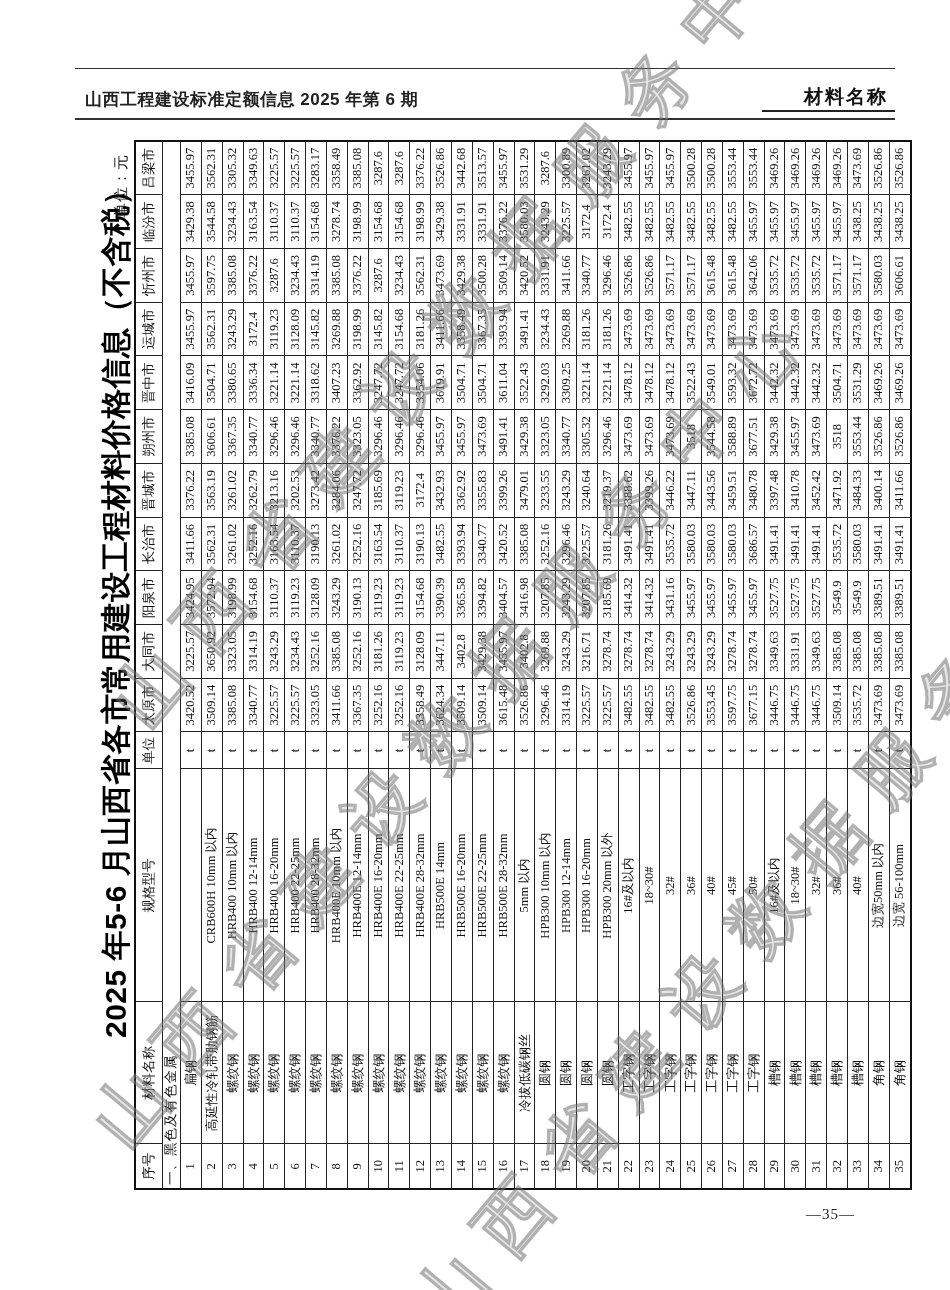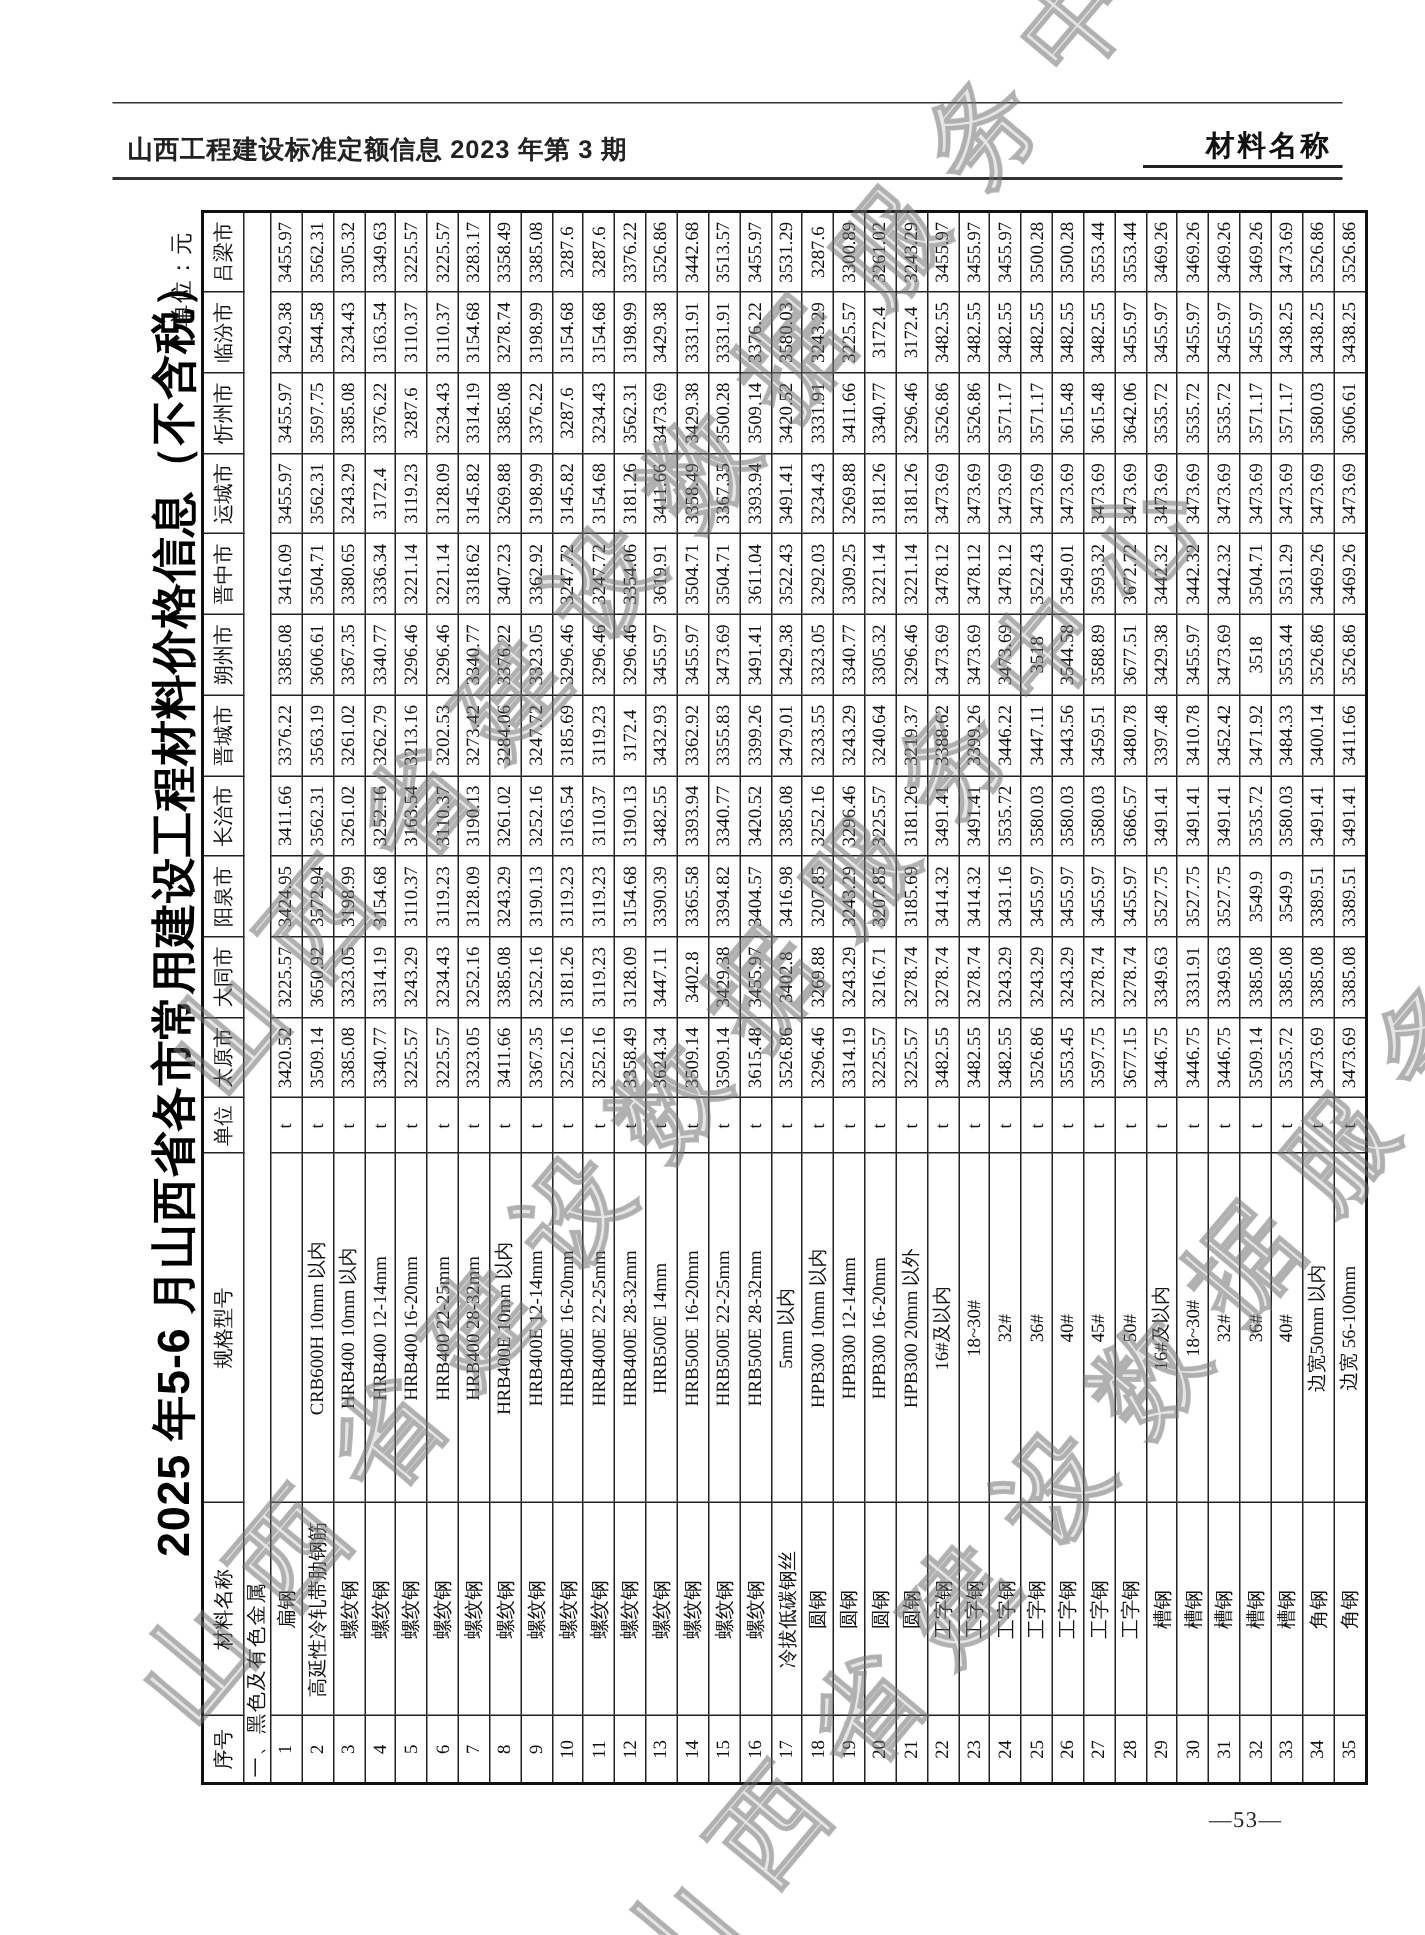--- a/index.html
+++ b/index.html
@@ -56,21 +56,21 @@
     transform:rotate(-50deg);transform-origin:0 50%;
   }
   .wm1{left:128px;top:668px;}
   .wm2{left:108px;top:1088px;}
   .wm3{left:428px;top:1272px;}
 </style>
 </head>
 <body>
 
 <div class="top-rule"></div>
-<div class="hdr-left">山西工程建设标准定额信息 2023 年第 3 期</div>
+<div class="hdr-left">山西工程建设标准定额信息 2025 年第 6 期</div>
 <div class="hdr-right">材料名称</div>
 <div class="hdr-right-underline"></div>
 <div class="hdr-separator"></div>
 
 <div class="rot-block">
   <div class="doc-title">2025 年5-6 月山西省各市常用建设工程材料价格信息（不含税）</div>
   <div class="unit-note">单位：元</div>
   <table class="price">
     <colgroup>
       <col style="width:45px">
@@ -695,13 +695,13 @@
           <td>3526.86</td>
         </tr>
       </tbody>
   </table>
 </div>
 
 <div class="wm wm1">山西省建设数据服务中心</div>
 <div class="wm wm2">山西省建设数据服务中心</div>
 <div class="wm wm3">山西省建设数据服务中心</div>
 
-<div class="page-number">—53—</div>
+<div class="page-number">—35—</div>
 
 </body></html>

